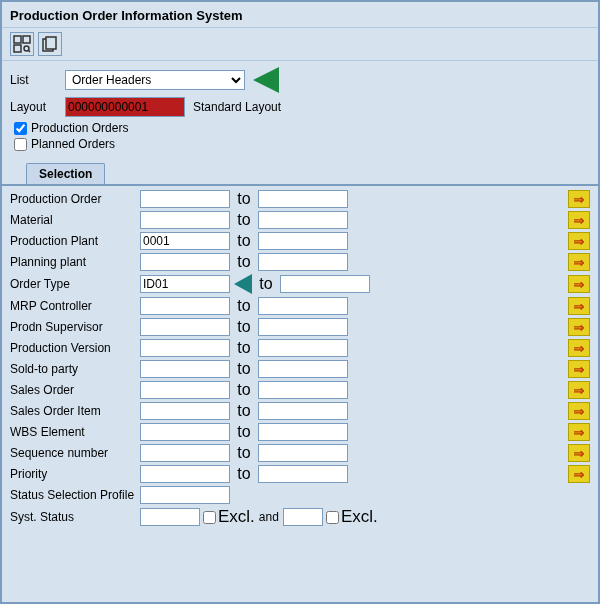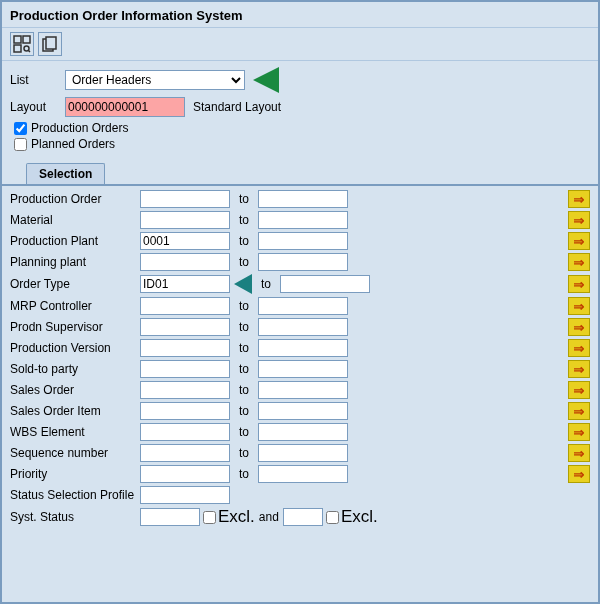--- a/index.html
+++ b/index.html
@@ -67,21 +67,21 @@
       font-size: 12px;
       border: 1px solid #7a9cbf;
       background: white;
       padding: 1px 2px;
     }
     .layout-input {
       width: 120px;
       height: 20px;
       font-size: 12px;
       border: 1px solid #7a9cbf;
-      background: #fca5a5;
+      background: #b91c1c;
       padding: 1px 2px;
     }
     .layout-label {
       margin-left: 8px;
       font-size: 12px;
     }
     .checkbox-row {
       display: flex;
       align-items: center;
       margin-bottom: 2px;
@@ -136,21 +136,21 @@
     .field-input {
       width: 90px;
       height: 18px;
       border: 1px solid #7a9cbf;
       background: white;
       font-size: 12px;
       padding: 1px 2px;
     }
     .to-label {
       margin: 0 6px;
-      font-size: 12px;
+      font-size: 16px;
       width: 16px;
       text-align: center;
     }
     .arrow-btn {
       width: 22px;
       height: 18px;
       background: #e8d020;
       border: 1px solid #b0a000;
       cursor: pointer;
       display: flex;

